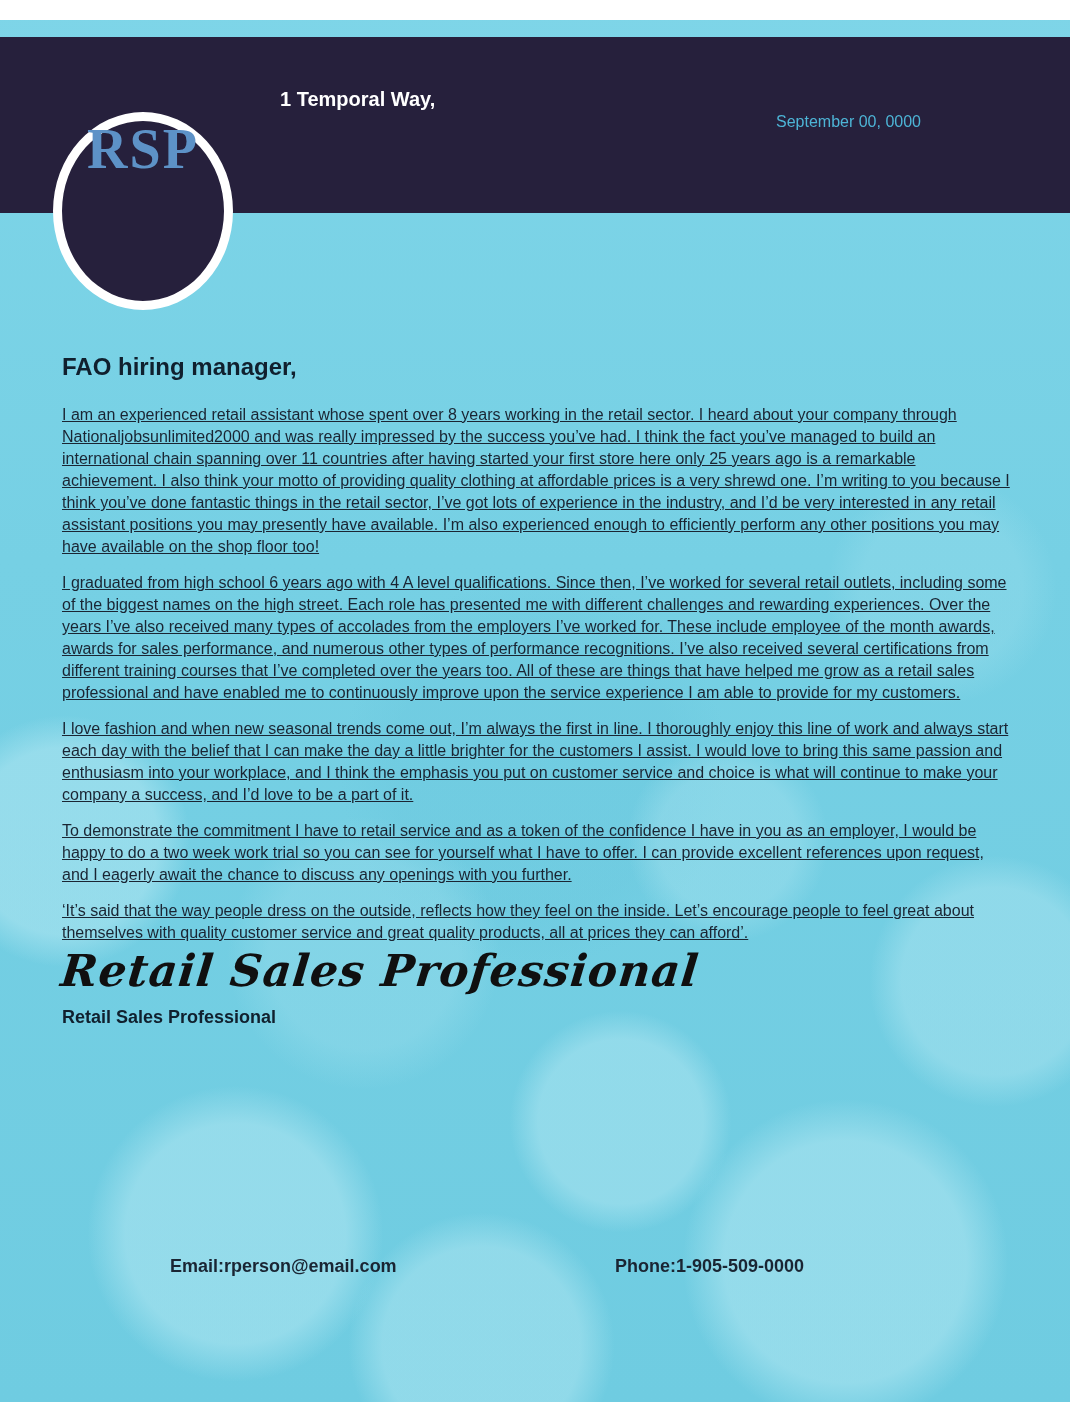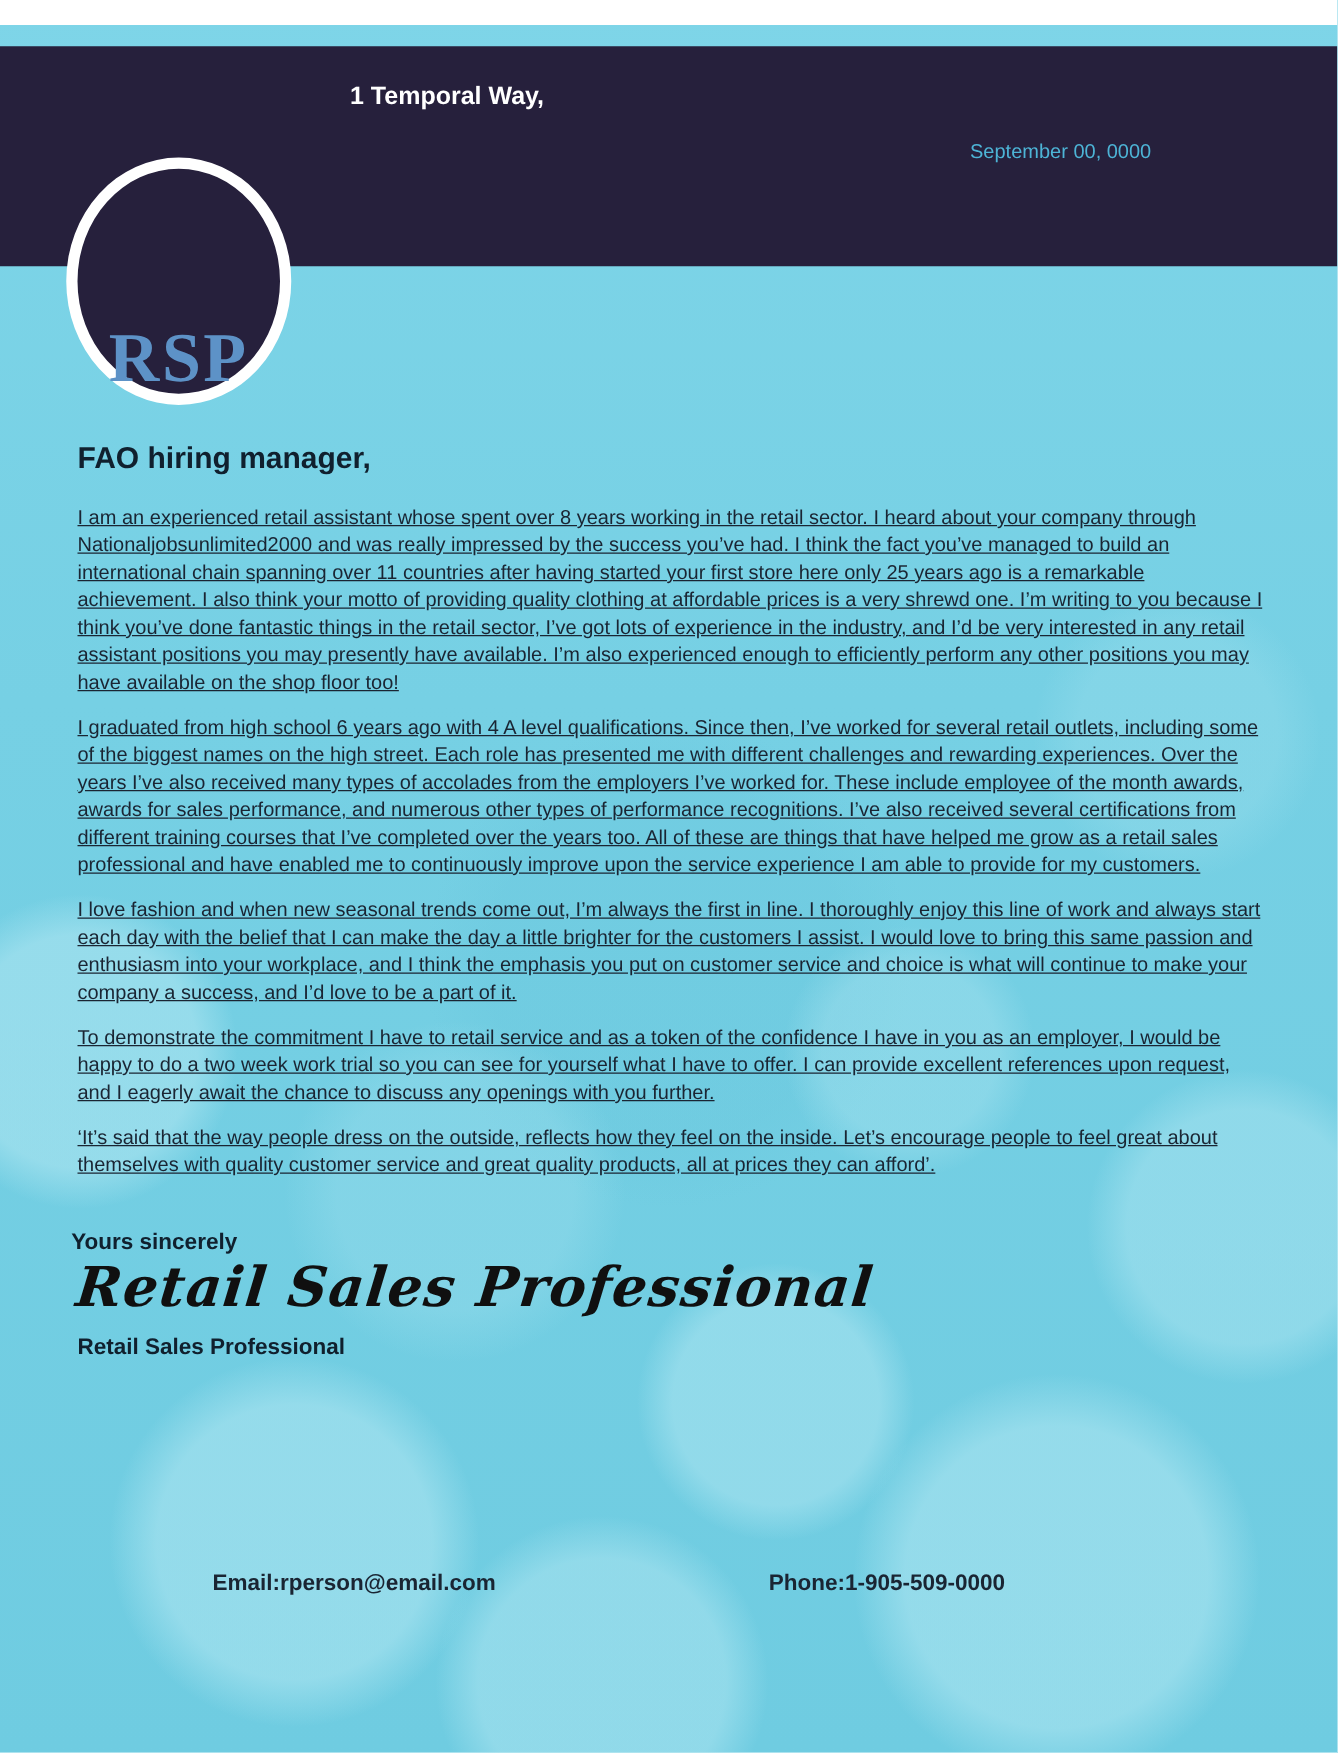--- a/index.html
+++ b/index.html
@@ -29,37 +29,37 @@
     position: absolute; left: 0; top: 0;
     width: 100%; height: 20px;
     background: #ffffff;
   }
   .header-band {
     position: absolute; left: 0; top: 37px;
     width: 100%; height: 176px;
     background: #26203c;
   }
   .logo-circle {
-    position: absolute; left: 53px; top: 126px;
+    position: absolute; left: 53px; top: 112px;
     width: 180px; height: 198px;
     background: #26203c;
     border: 9px solid #ffffff;
     border-radius: 50%;
-    display: flex; align-items: flex-end; justify-content: center;
+    display: flex; align-items: flex-start; justify-content: center;
   }
   .logo-initials {
     font-family: "Liberation Serif", serif;
     font-weight: bold;
     font-size: 56px;
     color: #5d92c7;
     letter-spacing: 2px;
     line-height: 1;
   }
   .address-block {
-    position: absolute; left: 280px; top: 62px;
+    position: absolute; left: 280px; top: 84px;
     color: #ffffff; font-weight: bold; font-size: 20px; line-height: 31px;
   }
   .date-text {
     position: absolute; left: 776px; top: 113px;
     color: #4db4d6; font-size: 16px;
   }
   .letter-body {
     position: absolute; left: 62px; top: 356px;
     width: 950px;
     color: #1a2533;
@@ -115,21 +115,20 @@
 
   <div class="letter-body">
     <div class="salutation">FAO hiring manager,</div>
 
     <p>I am an experienced retail assistant whose spent over 8 years working in the retail sector. I heard about your company through Nationaljobsunlimited2000 and was really impressed by the success you’ve had. I think the fact you’ve managed to build an international chain spanning over 11 countries after having started your first store here only 25 years ago is a remarkable achievement. I also think your motto of providing quality clothing at affordable prices is a very shrewd one. I’m writing to you because I think you’ve done fantastic things in the retail sector, I’ve got lots of experience in the industry, and I’d be very interested in any retail assistant positions you may presently have available. I’m also experienced enough to efficiently perform any other positions you may have available on the shop floor too!</p>
     <p>I graduated from high school 6 years ago with 4 A level qualifications. Since then, I’ve worked for several retail outlets, including some of the biggest names on the high street. Each role has presented me with different challenges and rewarding experiences. Over the years I’ve also received many types of accolades from the employers I’ve worked for. These include employee of the month awards, awards for sales performance, and numerous other types of performance recognitions. I’ve also received several certifications from different training courses that I’ve completed over the years too. All of these are things that have helped me grow as a retail sales professional and have enabled me to continuously improve upon the service experience I am able to provide for my customers.</p>
     <p>I love fashion and when new seasonal trends come out, I’m always the first in line. I thoroughly enjoy this line of work and always start each day with the belief that I can make the day a little brighter for the customers I assist. I would love to bring this same passion and enthusiasm into your workplace, and I think the emphasis you put on customer service and choice is what will continue to make your company a success, and I’d love to be a part of it.</p>
     <p>To demonstrate the commitment I have to retail service and as a token of the confidence I have in you as an employer, I would be happy to do a two week work trial so you can see for yourself what I have to offer. I can provide excellent references upon request, and I eagerly await the chance to discuss any openings with you further.</p>
     <p>‘It’s said that the way people dress on the outside, reflects how they feel on the inside. Let’s encourage people to feel great about themselves with quality customer service and great quality products, all at prices they can afford’.</p>
 
-    <div class="closing">Yours sincerely</div>
 
     <div class="signature">Retail Sales Professional</div>
 
     <div class="signer-name">Retail Sales Professional</div>
   </div>
 
   <div class="footer-row">
     <span class="footer-email">Email:rperson@email.com</span>
     <span class="footer-phone">Phone:1-905-509-0000</span>
   </div>

